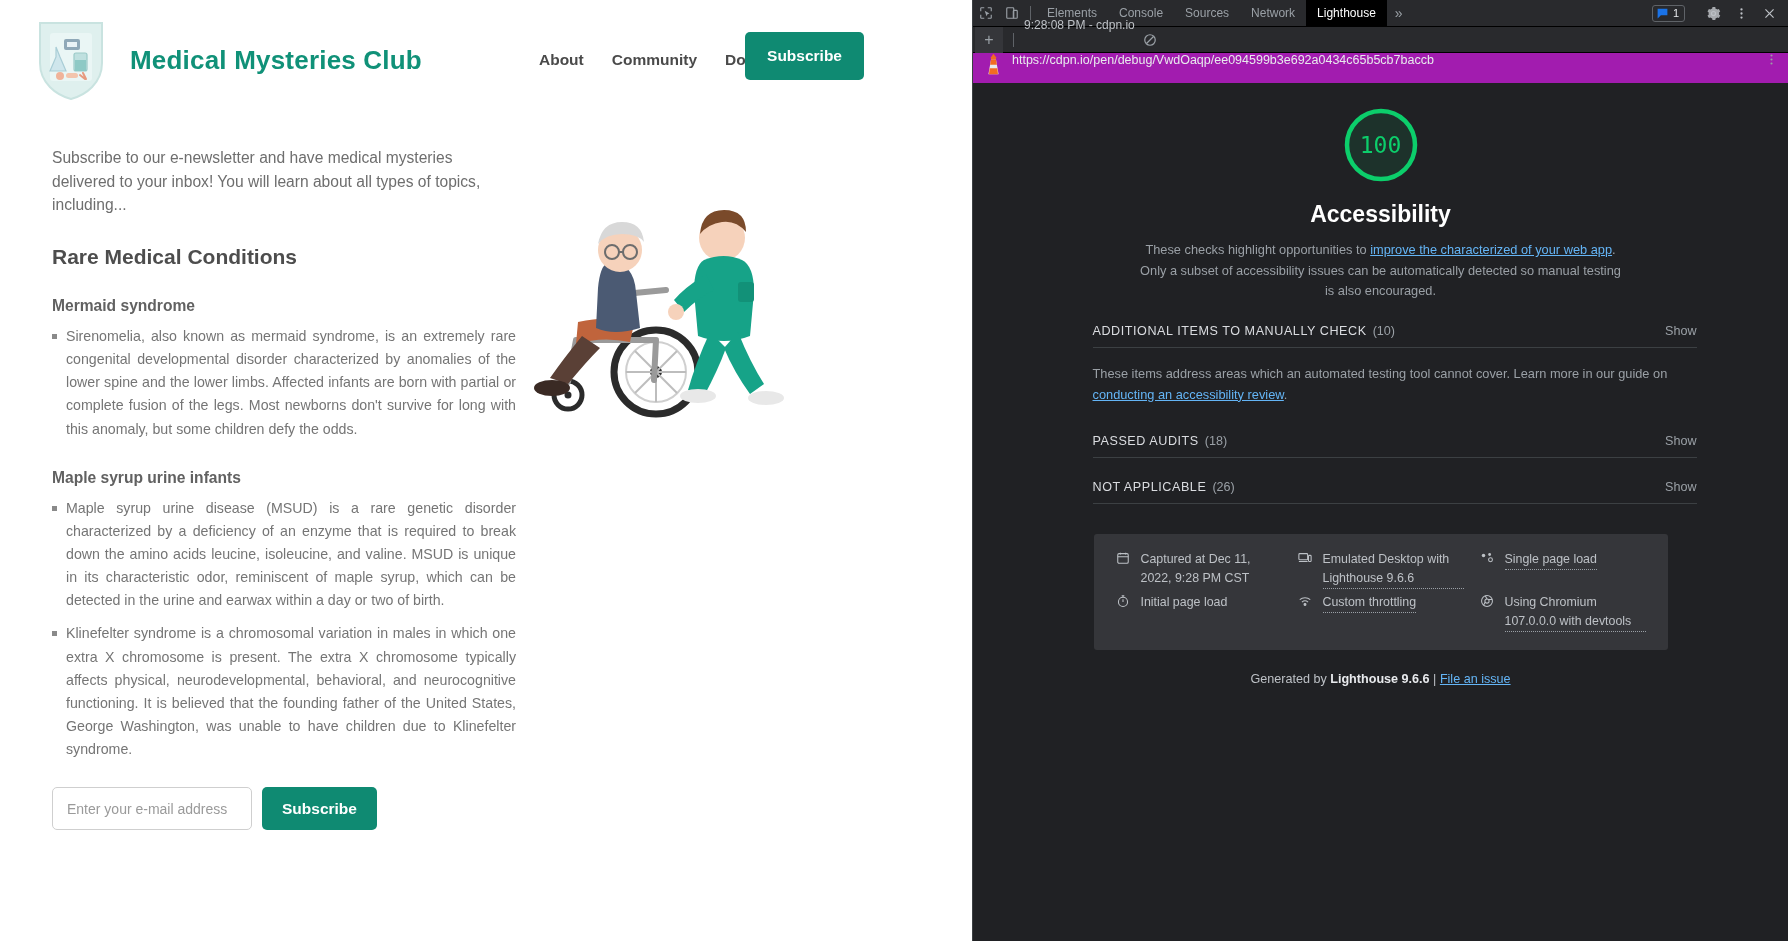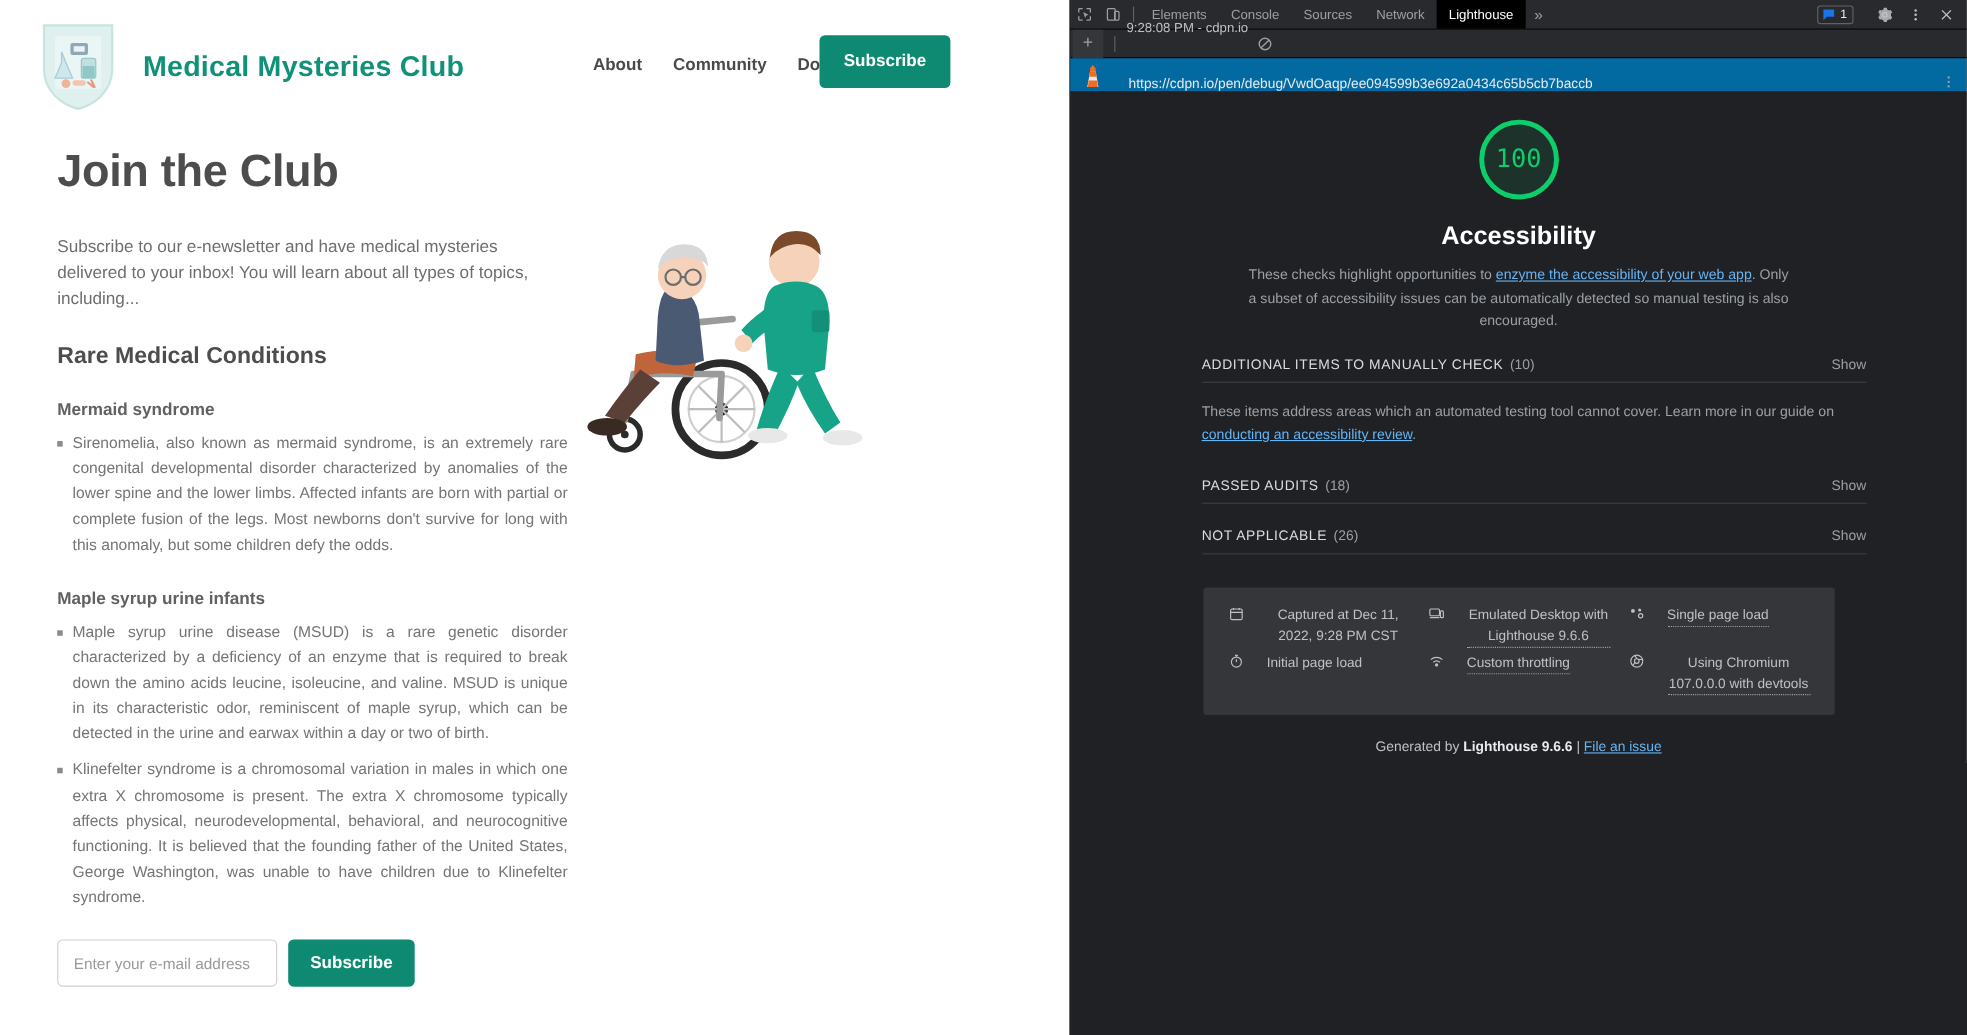--- a/index.html
+++ b/index.html
@@ -198,24 +198,24 @@
   .dt-plus {
     width: 28px; height: 26px; display: flex; align-items: center; justify-content: center;
     color: #9aa0a6; font-size: 16px; cursor: pointer; background: #35363a;
   }
   .dt-runsel { display: flex; align-items: center; gap: 21px; color: #bdc1c6; font-size: 12px; cursor: pointer; flex-direction: column;}
   .dt-caret { font-size: 8px; color:#9aa0a6;}
   .dt-clear { cursor: pointer; display:flex;align-items:center;}
 
   .lh-urlbar {
     height: 30px;
-    background: #0369a1;
-    display: flex; align-items: flex-end;
+    background: #a21caf;
+    display: flex; align-items: flex-start;
     padding: 0 10px 0 12px;
-    gap: 24px;
+    gap: 10px;
     flex: 0 0 30px;
   }
   .lh-url { font-size: 12.5px; color: #e8eaed; flex: 1; white-space: nowrap; overflow: hidden; }
   .lh-kebab { color: #9aa0a6; cursor: pointer; font-size: 14px; line-height: 1;}
 
   .lh-report {
     flex: 1;
     overflow: hidden;
     background: #202124;
     padding: 0;
@@ -253,21 +253,21 @@
   .lh-meta {
     margin: 30px auto 0 auto;
     max-width: 574px;
     background: #35363a;
     border-radius: 3px;
     padding: 16px 22px 18px 22px;
     display: grid;
     grid-template-columns: 1fr 1fr 1fr;
     gap: 4px 16px;
   }
-  .meta-item { display: flex; gap: 20px; align-items: flex-start; font-size: 12.4px; color: #bdc1c6; line-height: 1.55; text-align: center;}
+  .meta-item { display: flex; gap: 9px; align-items: flex-start; font-size: 12.4px; color: #bdc1c6; line-height: 1.55;}
   .meta-item .mi-ic { flex: 0 0 16px; margin-top: 1px; }
   .meta-item .mi-tx-link { border-bottom: 1px dotted #9aa0a6; }
   .lh-footer { text-align: center; margin-top: 22px; font-size: 12.6px; color: #bdc1c6; }
   .lh-footer b { color: #e8eaed; }
   .lh-footer a { color: #64b5f6; text-decoration: underline; }
 </style>
 </head>
 <body>
 
 <div class="app">
@@ -295,21 +295,20 @@
         <a href="#">About</a>
         <a href="#">Community</a>
         <a href="#">Donate</a>
         <a href="#">Q&amp;A</a>
       </nav>
       <button class="btn-subscribe-nav">Subscribe</button>
     </div>
 
     <div class="page-body">
       <div class="col-left">
-        <h1 class="h1">Join the Club</h1>
         <p class="intro">Subscribe to our e-newsletter and have medical mysteries delivered to your inbox! You will learn about all types of topics, including...</p>
         <h2 class="h2">Rare Medical Conditions</h2>
 
         <h3 class="h3">Mermaid syndrome</h3>
         <ul class="facts">
           <li>Sirenomelia, also known as mermaid syndrome, is an extremely rare congenital developmental disorder characterized by anomalies of the lower spine and the lower limbs. Affected infants are born with partial or complete fusion of the legs. Most newborns don't survive for long with this anomaly, but some children defy the odds.</li>
         </ul>
 
         <h3 class="h3">Maple syrup urine infants</h3>
         <ul class="facts">
@@ -467,21 +466,21 @@
 
         <div class="lh-gauge-wrap">
           <div class="gauge">
             <svg width="80" height="80" viewBox="0 0 80 80">
               <circle cx="40" cy="40" r="34" fill="#0cce6b" fill-opacity="0.10" stroke="#0cce6b" stroke-width="4.5"></circle>
             </svg>
             <div class="gauge-num">100</div>
           </div>
           <div class="lh-cat-title">Accessibility</div>
           <div class="lh-cat-desc">
-            <span>These checks highlight opportunities to </span><a href="#">enzyme the accessibility of your web app</a><span>. Only a subset of accessibility issues can be automatically detected so manual testing is also encouraged.</span>
+            <span>These checks highlight opportunities to </span><a href="#">improve the characterized of your web app</a><span>. Only a subset of accessibility issues can be automatically detected so manual testing is also encouraged.</span>
           </div>
         </div>
 
         <div class="lh-section">
           <div class="lh-sec-head">
             <span class="lh-sec-title">ADDITIONAL ITEMS TO MANUALLY CHECK</span>
             <span class="lh-sec-count">(10)</span>
             <span class="lh-show">Show</span>
           </div>
           <div class="lh-rule"></div>

